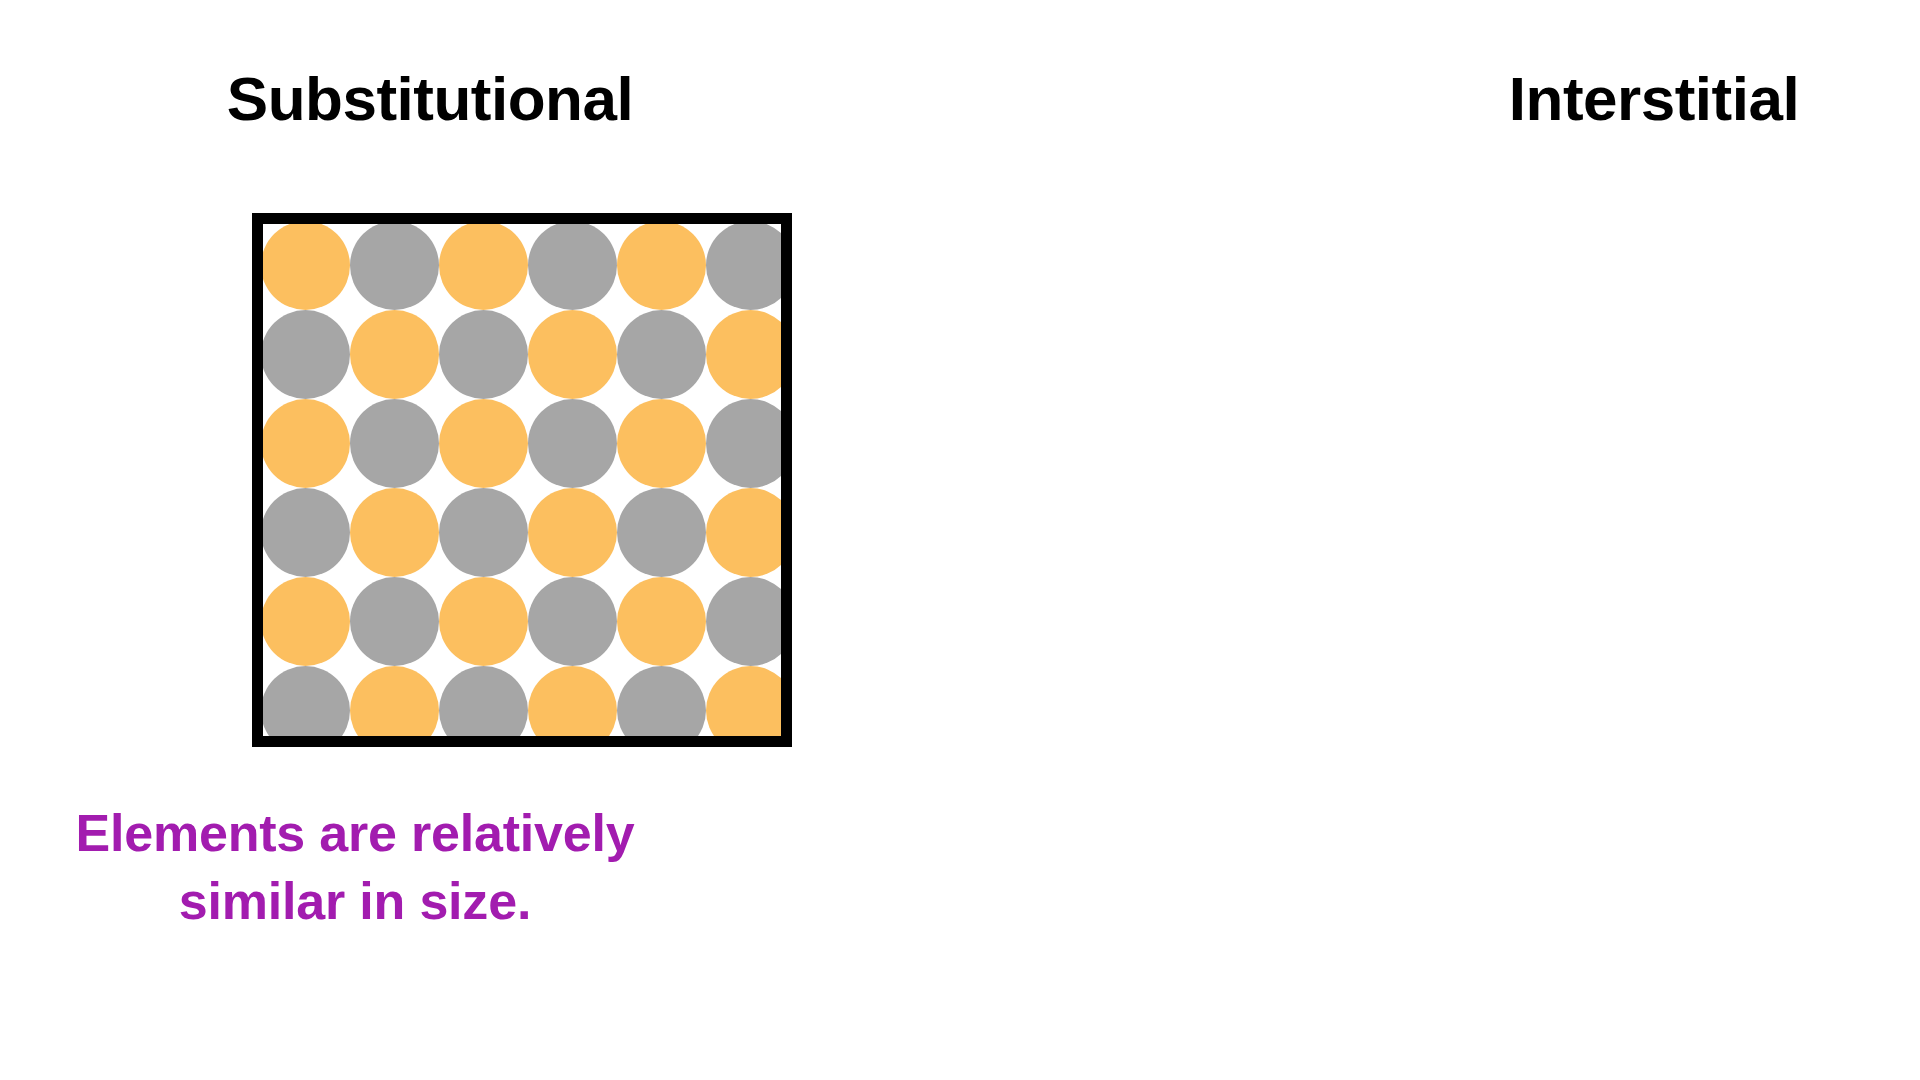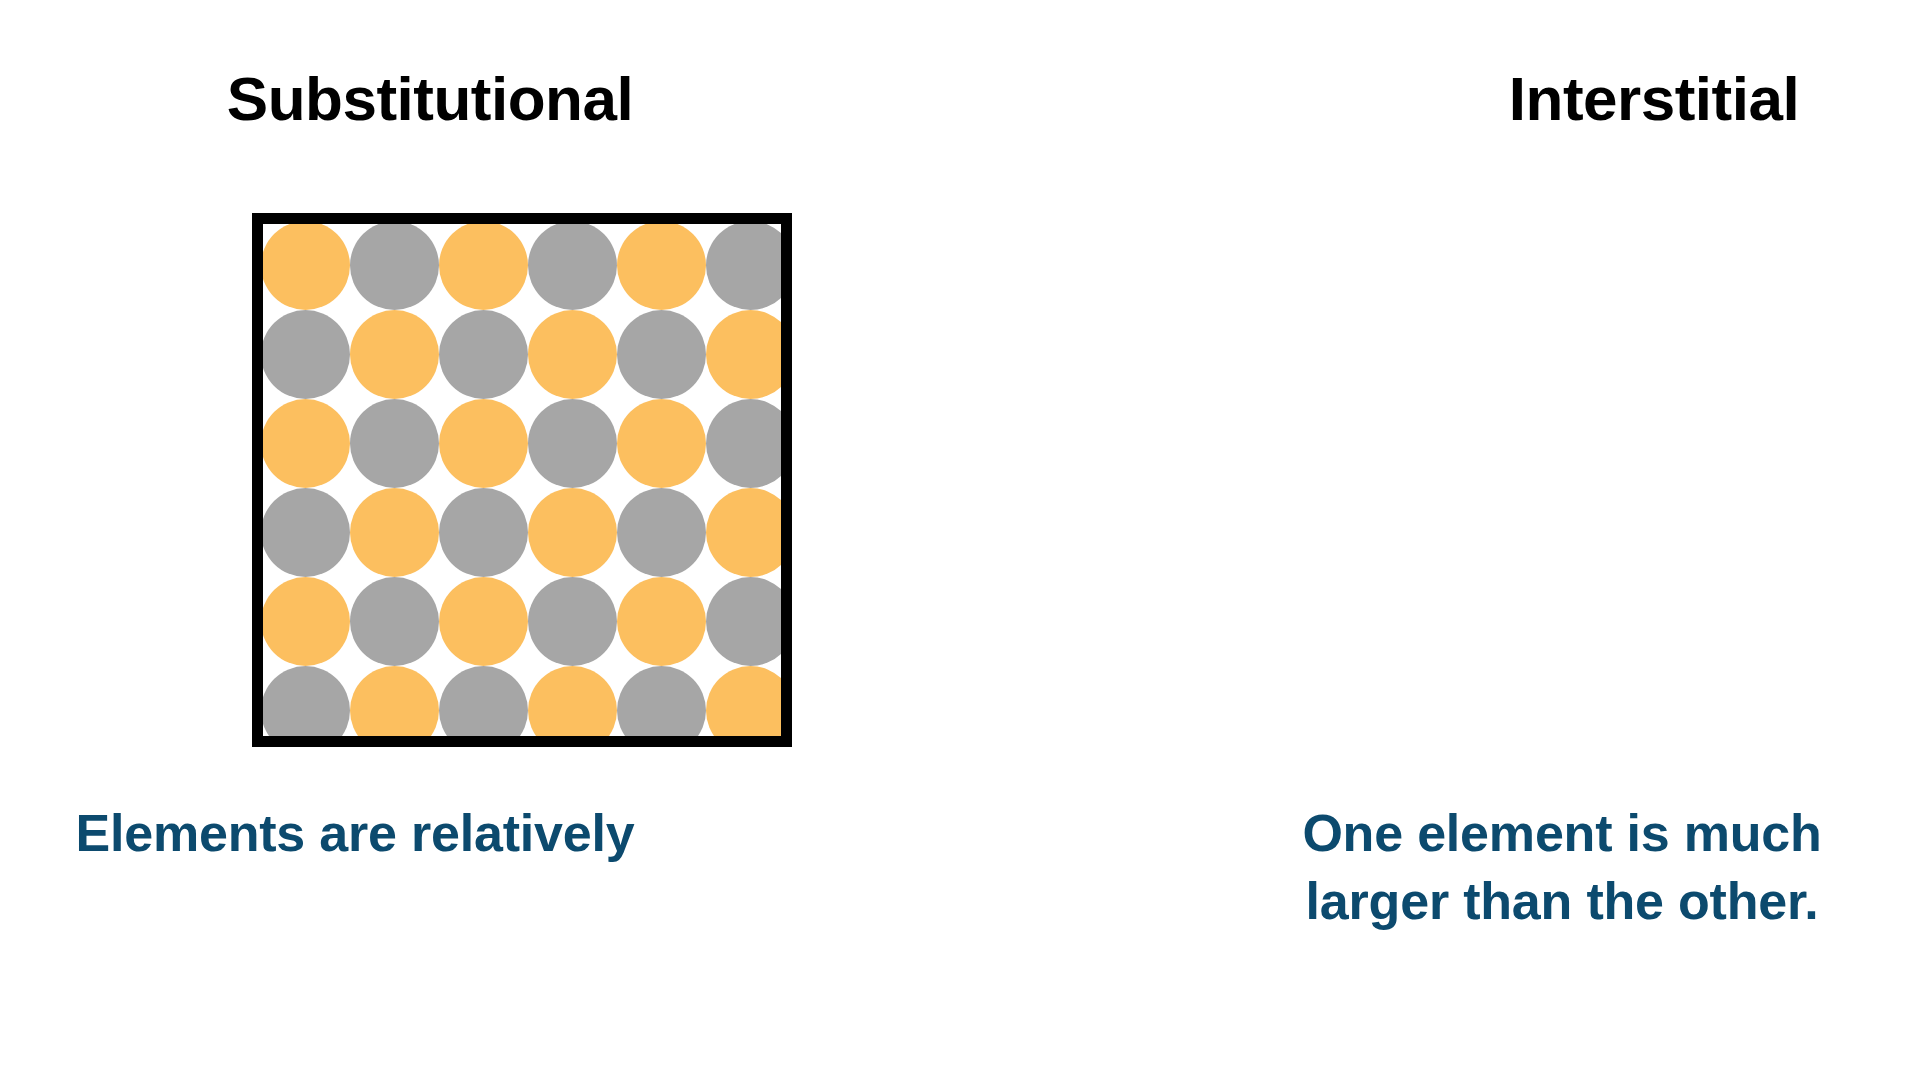--- a/index.html
+++ b/index.html
@@ -73,21 +73,21 @@
 
   .panel-caption {
     position: absolute;
     top: 800px;
     width: 960px;
     left: 0;
     text-align: center;
     font-size: 52px;
     font-weight: 700;
     line-height: 1.30;
-    color: #0c4a6e;
+    color: #a21caf;
     letter-spacing: -0.2px;
   }
   .panel-left  .panel-caption { transform: translateX(-55px); width: 700px; left: 60px; }
   .panel-right .panel-caption { transform: translateX(160px); width: 660px; left: 60px; }
 </style>
 </head>
 <body>
 
 <div id="stage">
 
@@ -131,28 +131,25 @@
           <div class="atom" style="width: 89px; height: 89px; left: 87px; top: 442px; background: rgb(252, 191, 95);"></div>
           <div class="atom" style="width: 89px; height: 89px; left: 176px; top: 442px; background: rgb(166, 166, 166);"></div>
           <div class="atom" style="width: 89px; height: 89px; left: 265px; top: 442px; background: rgb(252, 191, 95);"></div>
           <div class="atom" style="width: 89px; height: 89px; left: 354px; top: 442px; background: rgb(166, 166, 166);"></div>
           <div class="atom" style="width: 89px; height: 89px; left: 443px; top: 442px; background: rgb(252, 191, 95);"></div>
         </div>
     </div>
 
     <div class="panel-caption">
       <div>Elements are relatively</div>
+      <div>similar in size.</div>
     </div>
 
   </div>
 
   <div class="panel panel-right">
 
     <div class="panel-title">Interstitial</div>
 
-    <div class="panel-caption">
-      <div>One element is much</div>
-      <div>larger than the other.</div>
-    </div>
 
   </div>
 
 </div>
 
 </body></html>

